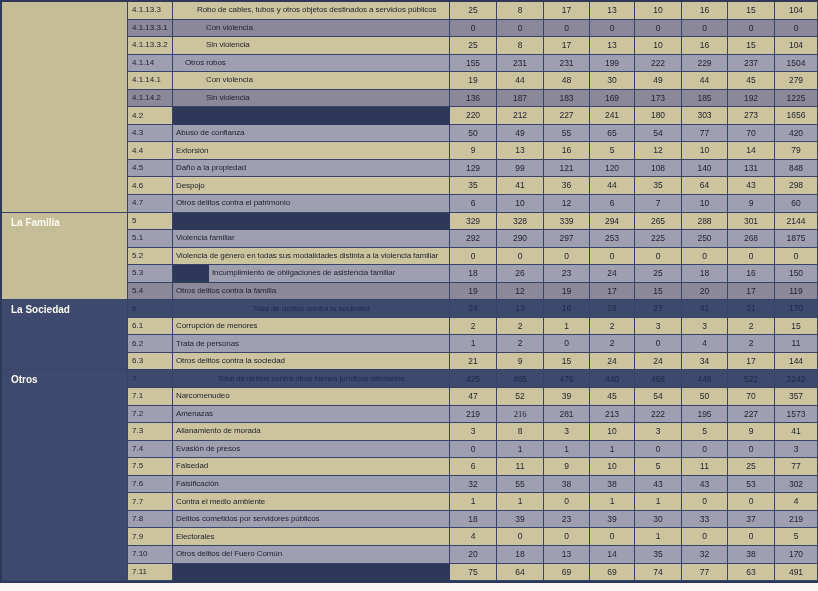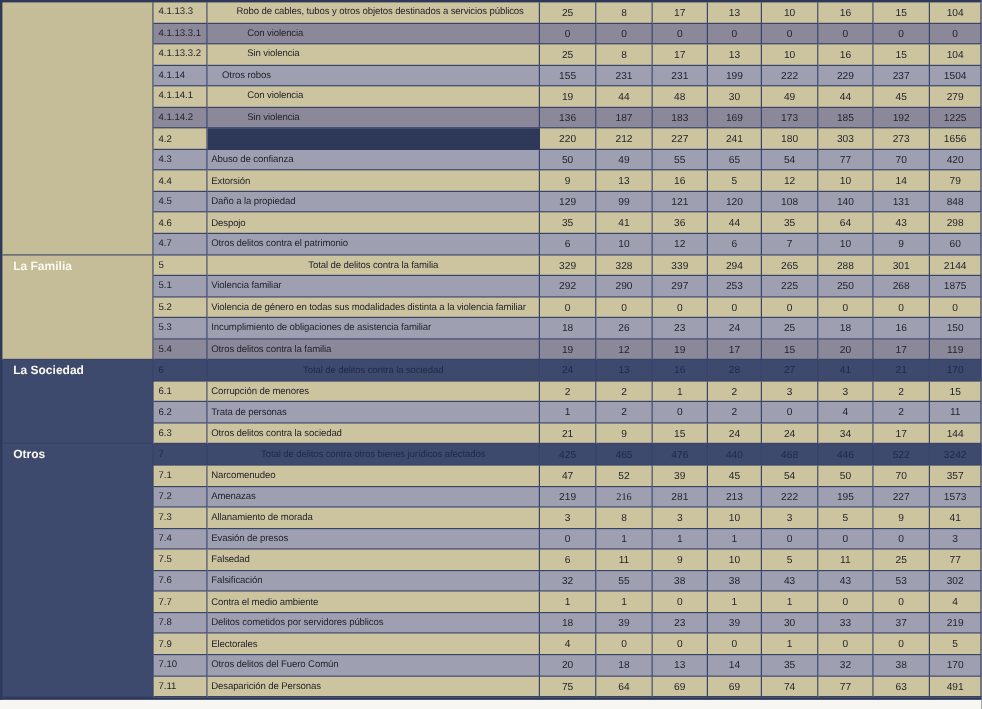--- a/index.html
+++ b/index.html
@@ -166,21 +166,20 @@
     <div class="c val v-b" style="grid-area: 12 / 4;">6</div>
     <div class="c val v-b" style="grid-area: 12 / 5;">10</div>
     <div class="c val v-b" style="grid-area: 12 / 6;">12</div>
     <div class="c val v-b" style="grid-area: 12 / 7;">6</div>
     <div class="c val v-b" style="grid-area: 12 / 8;">7</div>
     <div class="c val v-b" style="grid-area: 12 / 9;">10</div>
     <div class="c val v-b" style="grid-area: 12 / 10;">9</div>
     <div class="c val v-b" style="grid-area: 12 / 11;">60</div>
     <div class="grp grp-tan" style="grid-area: 13 / 1 / 18;"><span>La Familia</span></div>
     <div class="c code v-a" style="grid-area: 13 / 2;">5</div>
-    <div class="c desc v-a ctr" style="grid-area: 13 / 3;">Total de delitos contra la familia</div>
     <div class="c val v-a" style="grid-area: 13 / 4;">329</div>
     <div class="c val v-a" style="grid-area: 13 / 5;">328</div>
     <div class="c val v-a" style="grid-area: 13 / 6;">339</div>
     <div class="c val v-a" style="grid-area: 13 / 7;">294</div>
     <div class="c val v-a" style="grid-area: 13 / 8;">265</div>
     <div class="c val v-a" style="grid-area: 13 / 9;">288</div>
     <div class="c val v-a" style="grid-area: 13 / 10;">301</div>
     <div class="c val v-a" style="grid-area: 13 / 11;">2144</div>
     <div class="c code v-b" style="grid-area: 14 / 2;">5.1</div>
     <div class="c desc v-b" style="grid-area: 14 / 3; padding-left: 3px;">Violencia familiar</div>
@@ -196,21 +195,21 @@
     <div class="c desc v-a" style="grid-area: 15 / 3; padding-left: 3px;">Violencia de género en todas sus modalidades distinta a la violencia familiar</div>
     <div class="c val v-a" style="grid-area: 15 / 4;">0</div>
     <div class="c val v-a" style="grid-area: 15 / 5;">0</div>
     <div class="c val v-a" style="grid-area: 15 / 6;">0</div>
     <div class="c val v-a" style="grid-area: 15 / 7;">0</div>
     <div class="c val v-a" style="grid-area: 15 / 8;">0</div>
     <div class="c val v-a" style="grid-area: 15 / 9;">0</div>
     <div class="c val v-a" style="grid-area: 15 / 10;">0</div>
     <div class="c val v-a" style="grid-area: 15 / 11;">0</div>
     <div class="c code v-b" style="grid-area: 16 / 2;">5.3</div>
-    <div class="c desc v-b" style="grid-area: 16 / 3; padding-left: 3px;">Incumplimiento de obligaciones de asistencia familiar</div>
+    <div class="c desc v-b" style="grid-area: 16 / 3; padding-left: 3px; margin-left: 36px;">Incumplimiento de obligaciones de asistencia familiar</div>
     <div class="c val v-b" style="grid-area: 16 / 4;">18</div>
     <div class="c val v-b" style="grid-area: 16 / 5;">26</div>
     <div class="c val v-b" style="grid-area: 16 / 6;">23</div>
     <div class="c val v-b" style="grid-area: 16 / 7;">24</div>
     <div class="c val v-b" style="grid-area: 16 / 8;">25</div>
     <div class="c val v-b" style="grid-area: 16 / 9;">18</div>
     <div class="c val v-b" style="grid-area: 16 / 10;">16</div>
     <div class="c val v-b" style="grid-area: 16 / 11;">150</div>
     <div class="c code v-c" style="grid-area: 17 / 2;">5.4</div>
     <div class="c desc v-c" style="grid-area: 17 / 3; padding-left: 3px;">Otros delitos contra la familia</div>
@@ -368,21 +367,20 @@
     <div class="c desc v-b" style="grid-area: 32 / 3; padding-left: 3px;">Otros delitos del Fuero Común</div>
     <div class="c val v-b" style="grid-area: 32 / 4;">20</div>
     <div class="c val v-b" style="grid-area: 32 / 5;">18</div>
     <div class="c val v-b" style="grid-area: 32 / 6;">13</div>
     <div class="c val v-b" style="grid-area: 32 / 7;">14</div>
     <div class="c val v-b" style="grid-area: 32 / 8;">35</div>
     <div class="c val v-b" style="grid-area: 32 / 9;">32</div>
     <div class="c val v-b" style="grid-area: 32 / 10;">38</div>
     <div class="c val v-b" style="grid-area: 32 / 11;">170</div>
     <div class="c code v-a" style="grid-area: 33 / 2;">7.11</div>
-    <div class="c desc v-a" style="grid-area: 33 / 3; padding-left: 3px;">Desaparición de Personas</div>
     <div class="c val v-a" style="grid-area: 33 / 4;">75</div>
     <div class="c val v-a" style="grid-area: 33 / 5;">64</div>
     <div class="c val v-a" style="grid-area: 33 / 6;">69</div>
     <div class="c val v-a" style="grid-area: 33 / 7;">69</div>
     <div class="c val v-a" style="grid-area: 33 / 8;">74</div>
     <div class="c val v-a" style="grid-area: 33 / 9;">77</div>
     <div class="c val v-a" style="grid-area: 33 / 10;">63</div>
     <div class="c val v-a" style="grid-area: 33 / 11;">491</div>
   </div>
 

